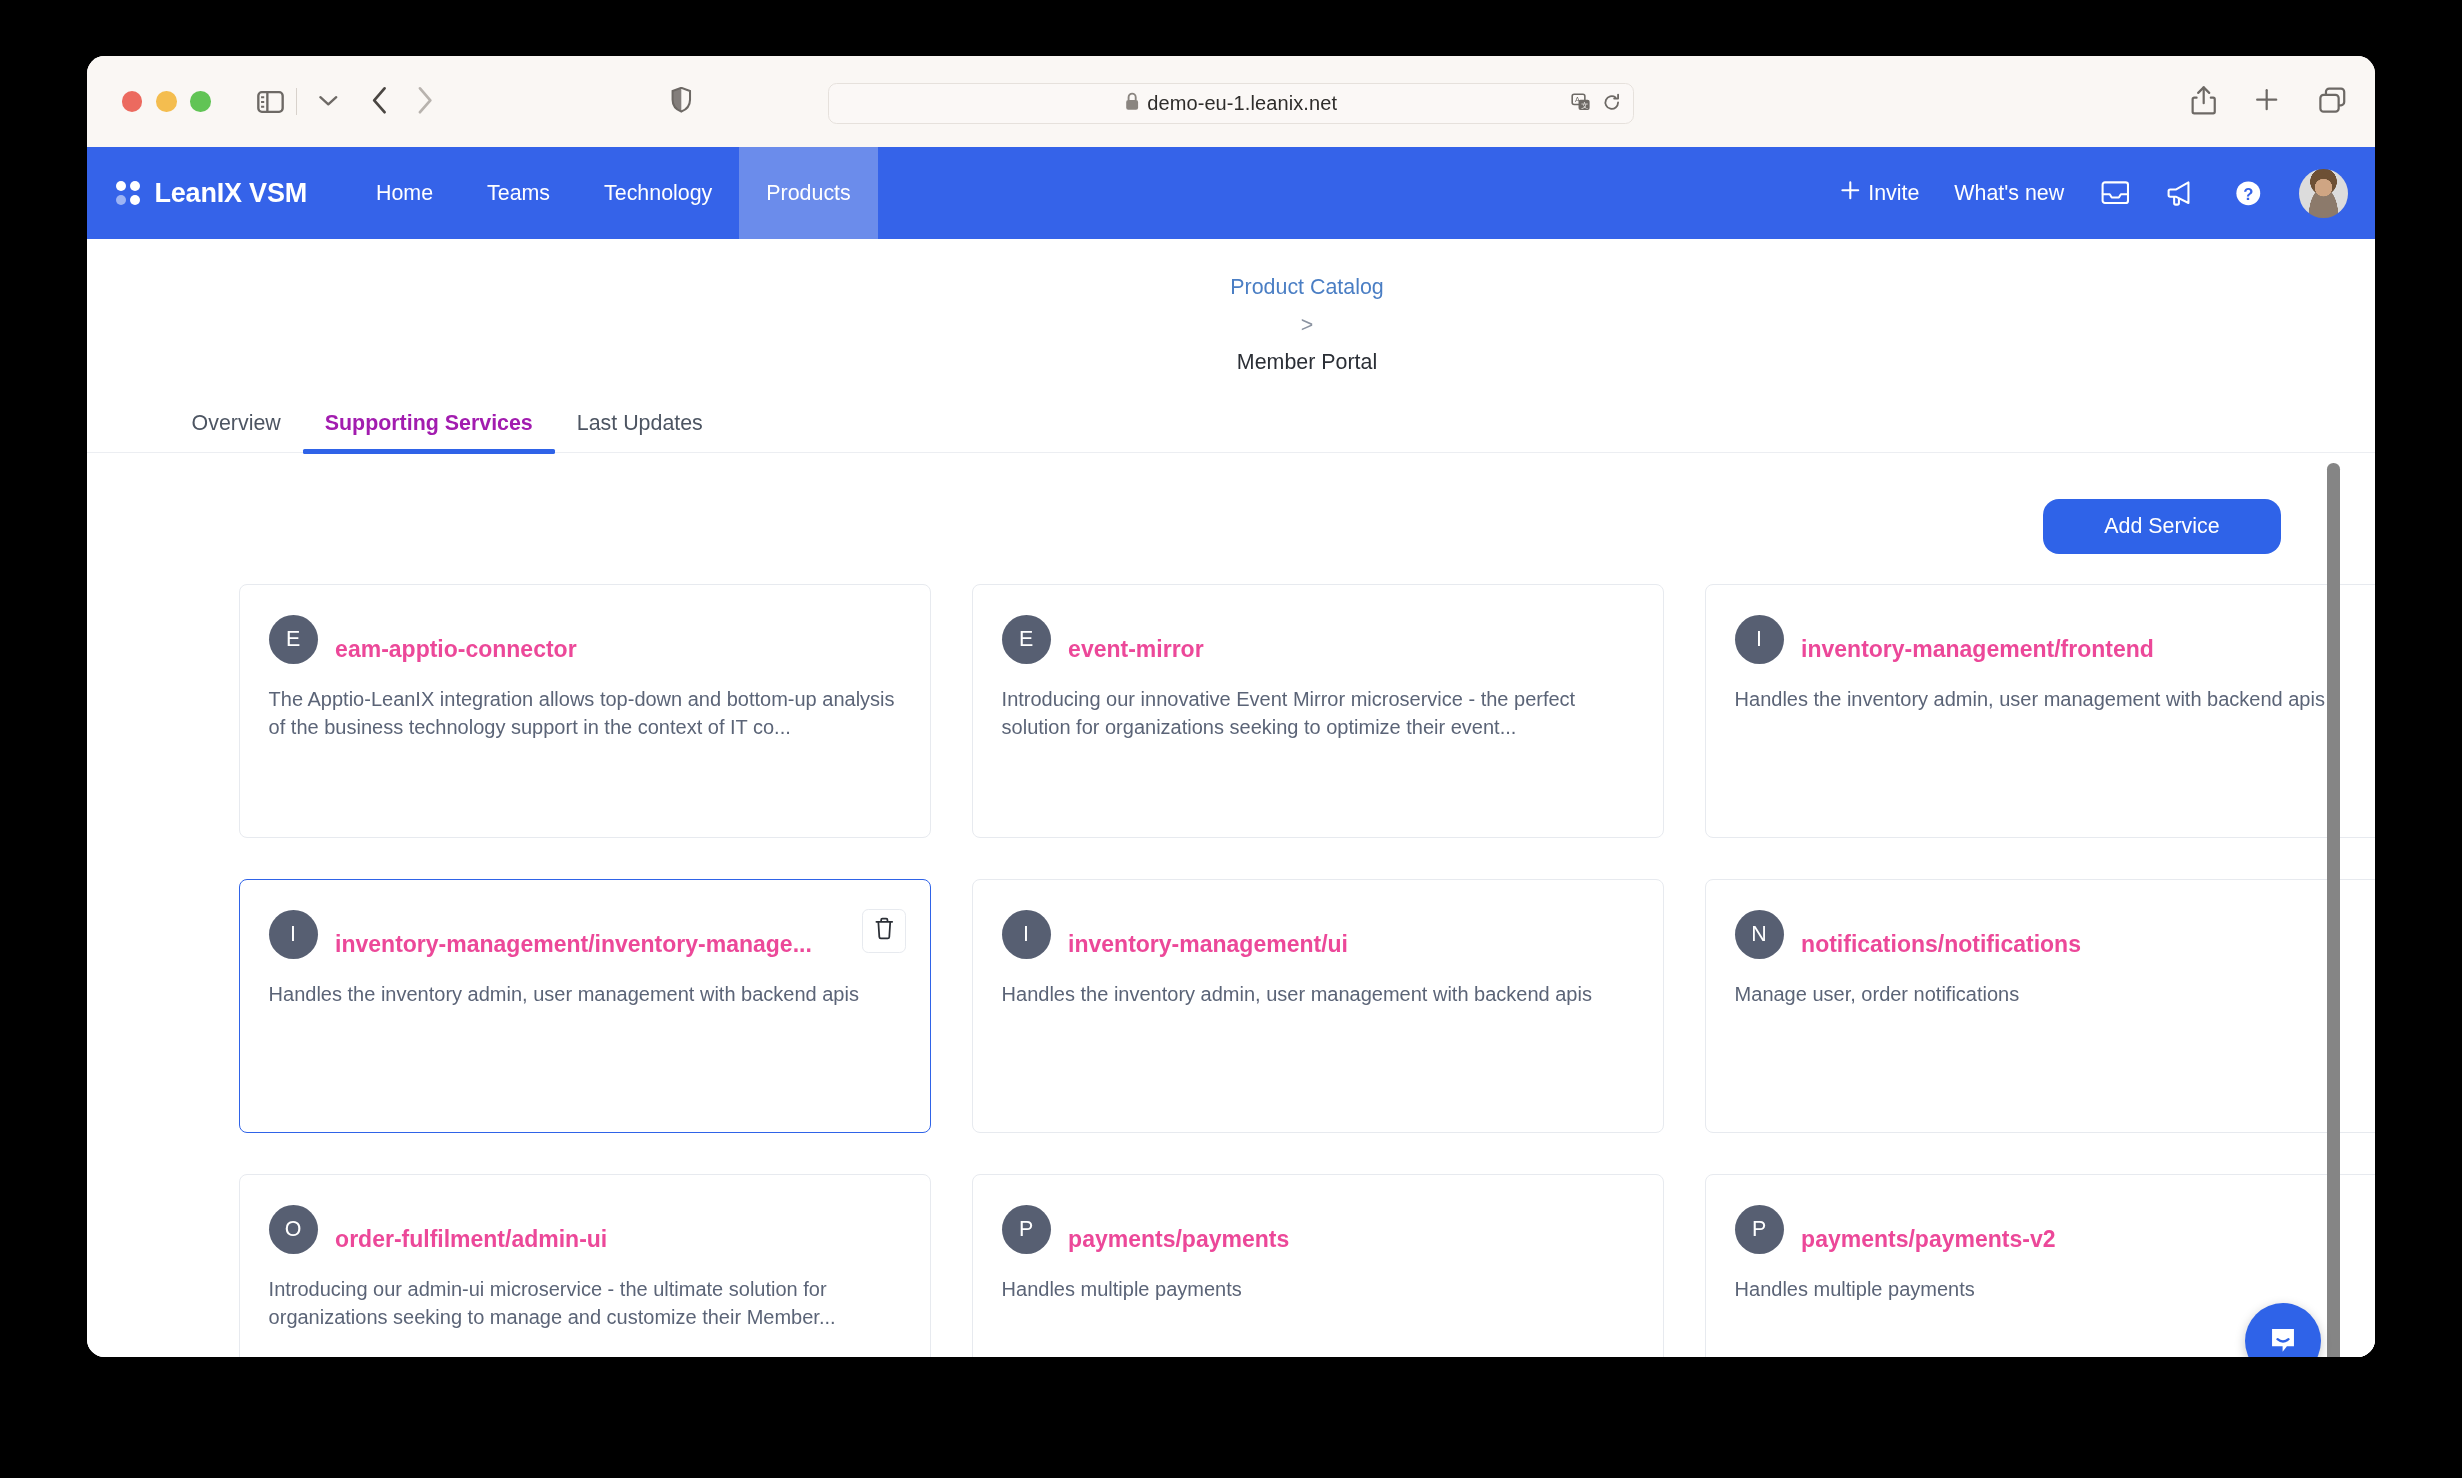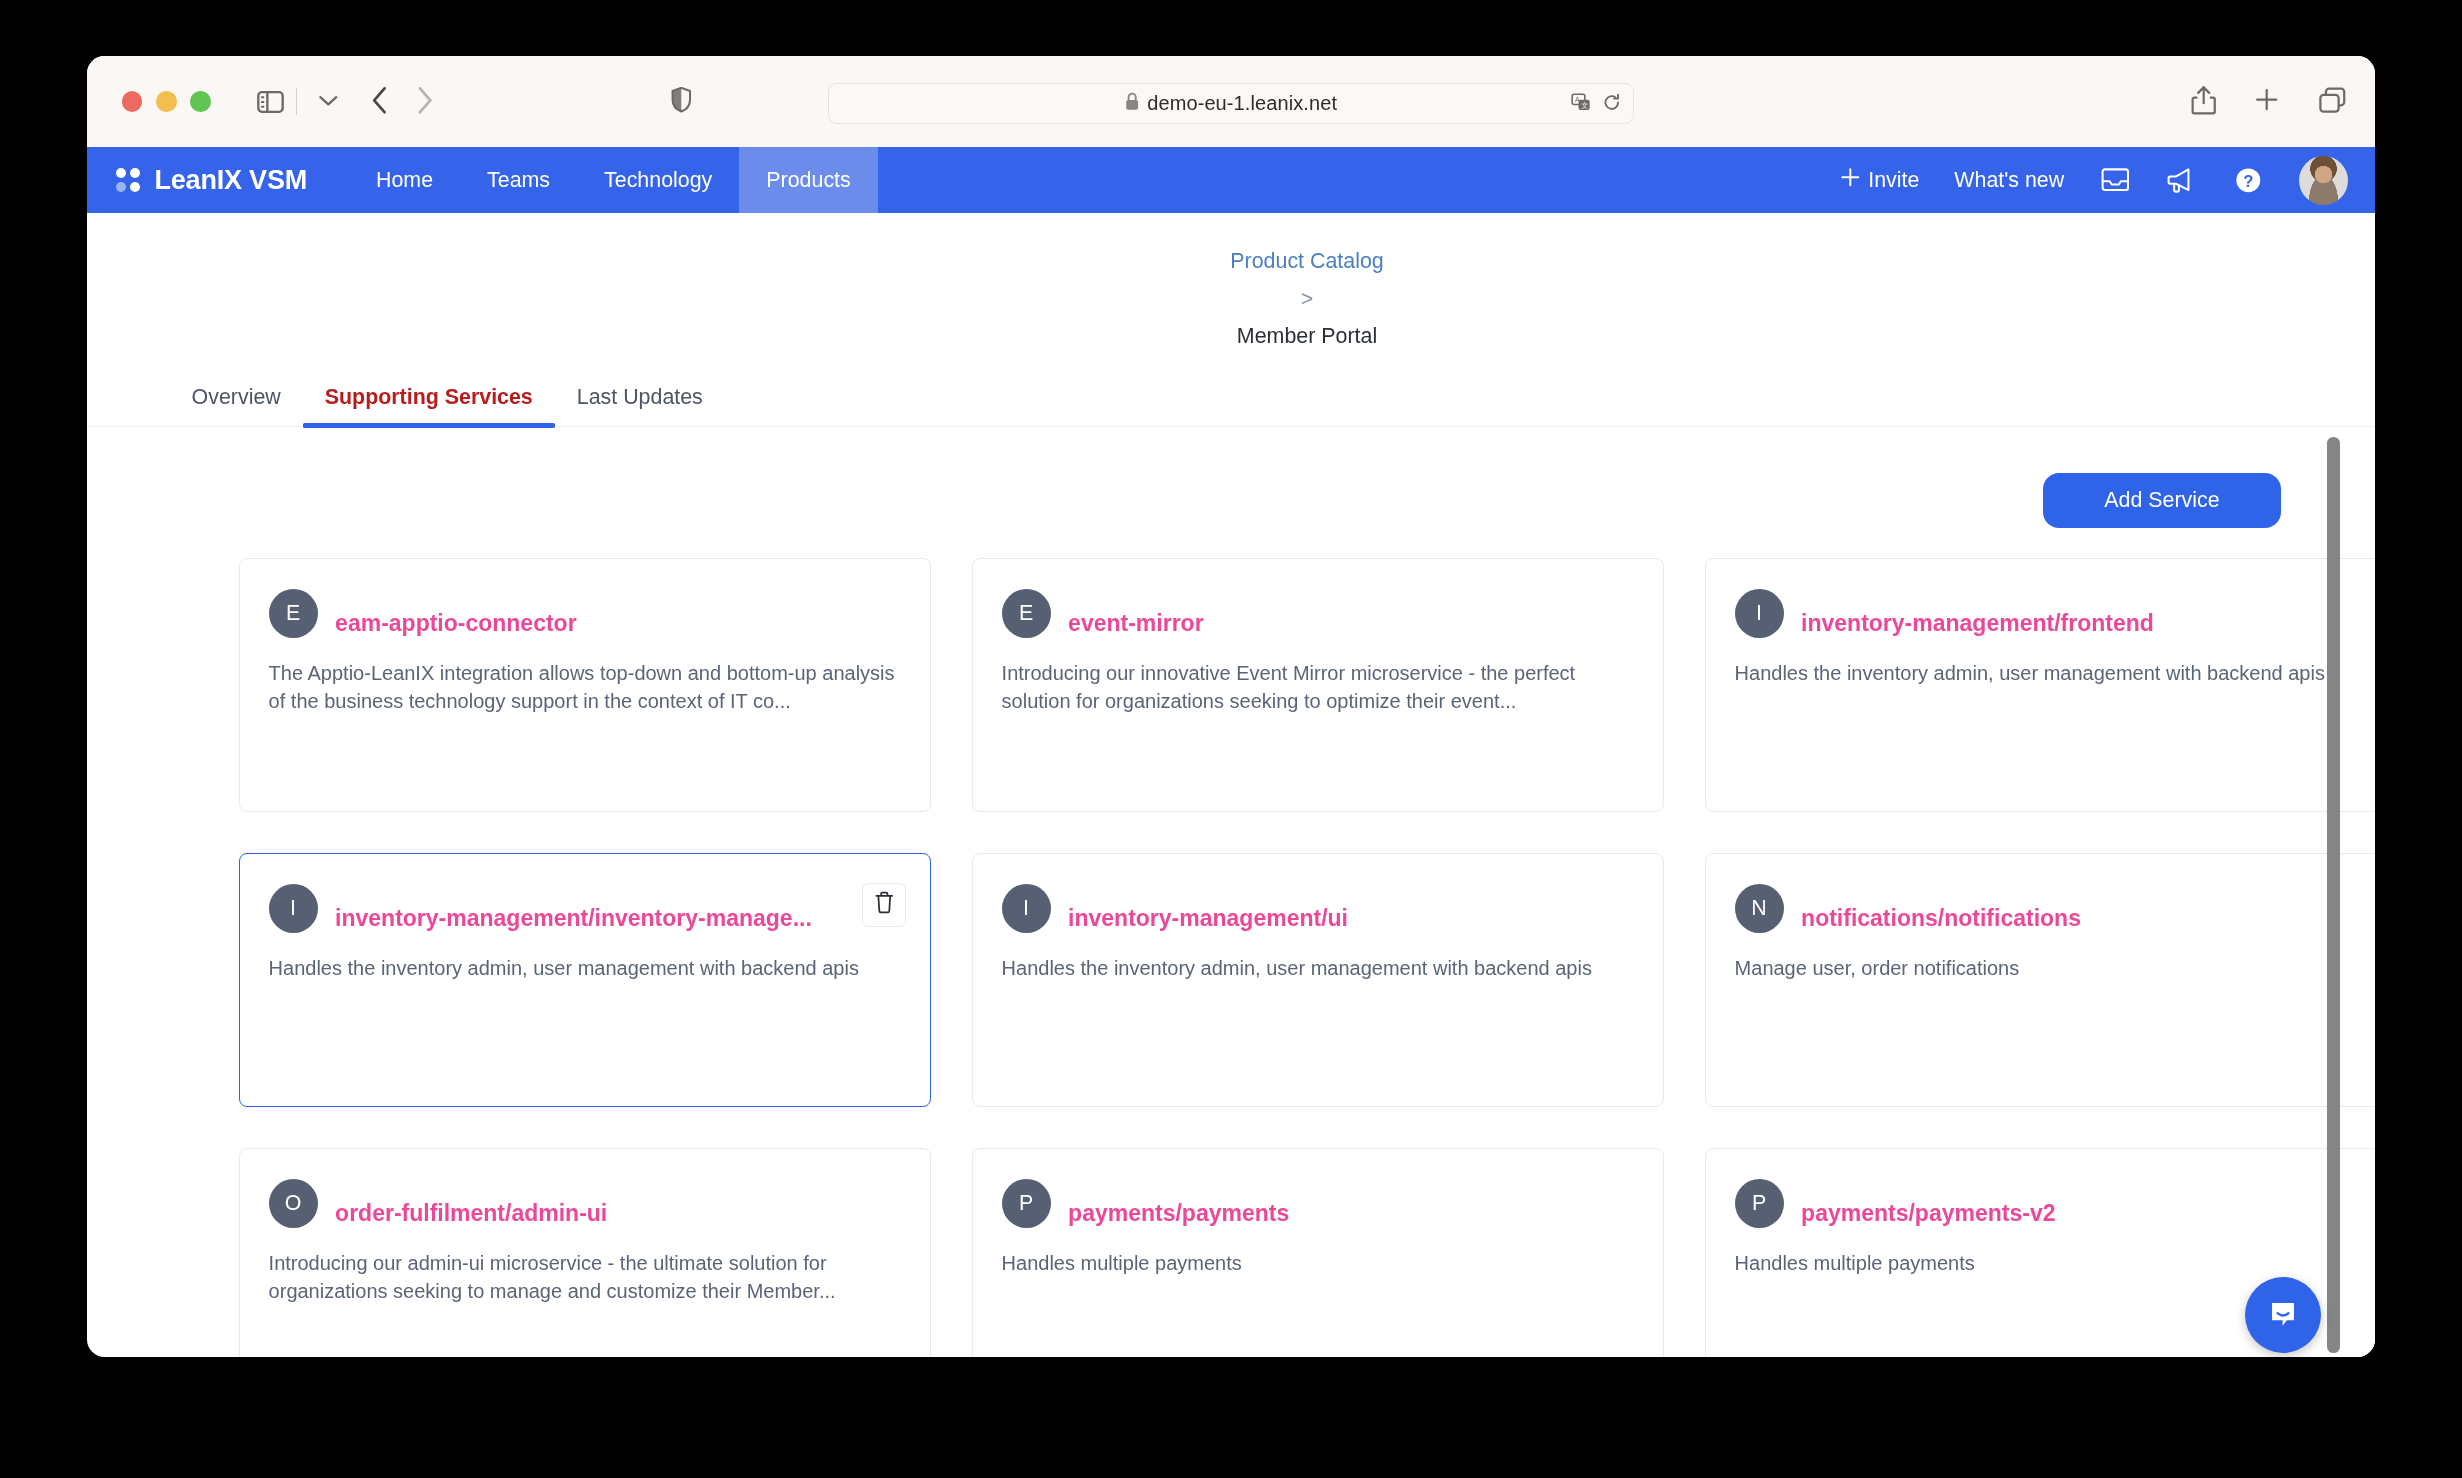--- a/index.html
+++ b/index.html
@@ -61,21 +61,21 @@
   .url-text {
     font-size: 20px; color:#2f2d2b; letter-spacing:0.1px;
     display:flex; align-items:center; gap:8px;
   }
   .url-right { position:absolute; right:12.7px; display:flex; align-items:center; gap:11px; }
 
   .tb-right { position:absolute; right: 28.6px; display:flex; align-items:center; gap: 38px; }
 
   
   .appnav {
-    height: 66px;
+    height: 92px;
     background:#3563e9;
     display:flex; align-items:stretch;
     position:relative;
   }
   .brand {
     display:flex; align-items:center; gap:14.3px;
     padding: 0 0 0 28.6px;
     min-width: 262px;
   }
   .brand-dots { display:grid; grid-template-columns: 10.3px 10.3px; gap:4px; }
@@ -124,21 +124,21 @@
     display:flex; align-items:flex-end; gap: 0;
     border-bottom: 1.6px solid #eceef2;
     position:relative;
   }
   .tab {
     font-size: 21.4px; color:#4d5562;
     padding: 0 22px 16px 22px;
     position:relative; white-space:nowrap;
   }
   .tab:first-child { padding-left: 20.6px; }
-  .tab.active { color:#b91c1c; font-weight:700; }
+  .tab.active { color:#a21caf; font-weight:700; }
   .tab.active::after {
     content:""; position:absolute; left:0; right:0; bottom:-1.6px;
     height:4.8px; background:#2f63e8; border-radius:1.6px;
   }
 
   
   .content { position:relative; padding: 0 0 0 0; }
 
   .action-row {
     display:flex; justify-content:flex-end;

